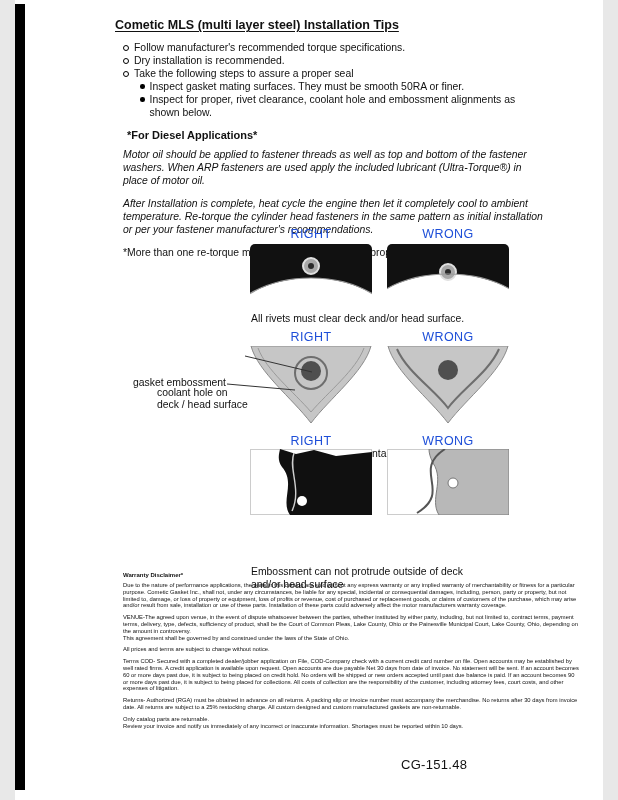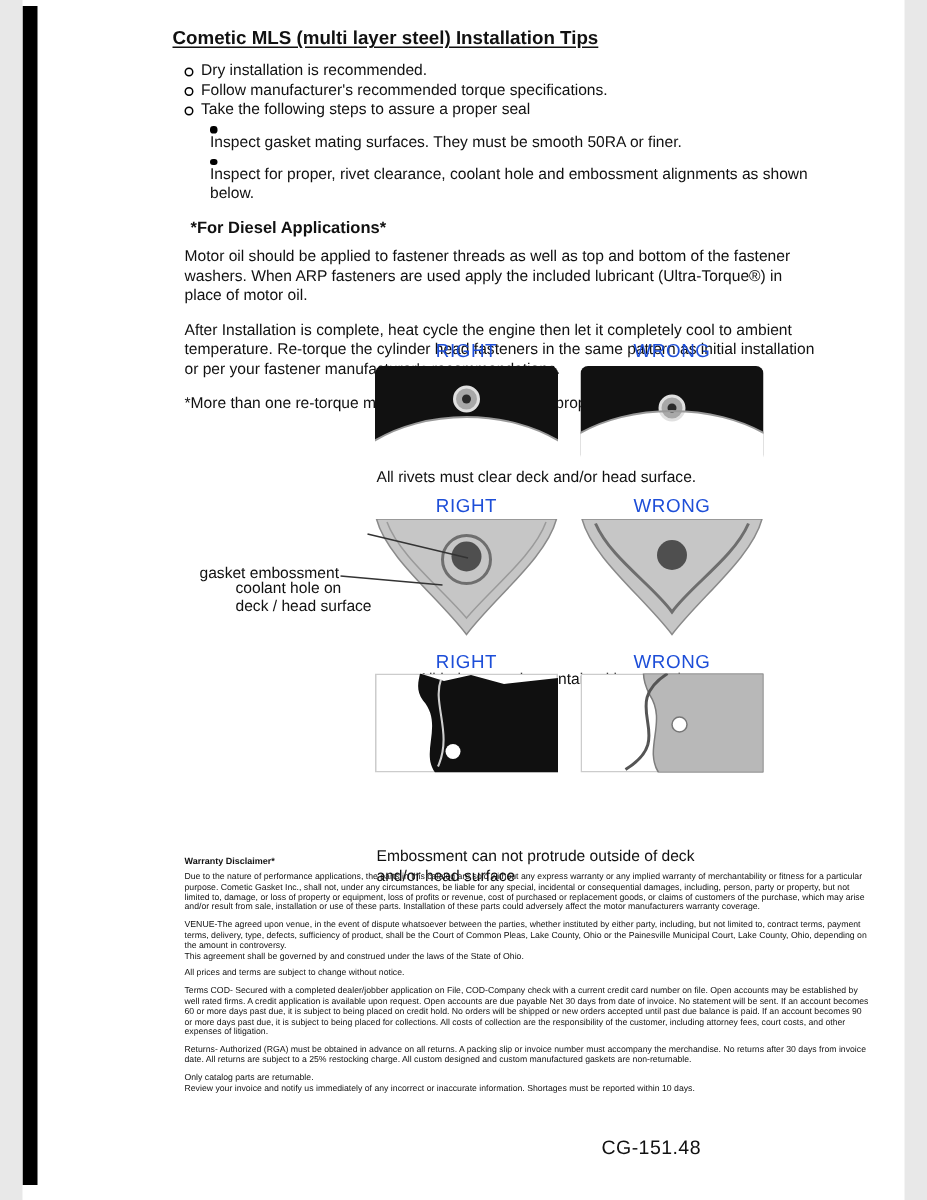--- a/index.html
+++ b/index.html
@@ -8,23 +8,23 @@
     background:#ffffff; overflow:hidden;
     font-family:"Liberation Sans", sans-serif; color:#111;
   }
   .scan-strip { position:absolute; left:0; top:4px; width:10px; height:786px; background:#000; }
 
   .content { position:absolute; left:108px; top:18px; width:424px; }
   .doc-title { font-size:12.5px; font-weight:bold; text-decoration:underline; text-underline-offset:2px; margin:0 0 9px -8px; }
   .bullet-row { display:flex; font-size:10.4px; line-height:13px; }
   .marker-open  { width:4px; height:4px; border:1px solid #000; border-radius:50%; margin:4px 5px 0 0; flex:none; }
   .marker-solid { width:4.5px; height:4.5px; background:#000; border-radius:50%; margin:4px 5px 0 0; flex:none; }
-  .bullet-sub { margin-left:17px;flex-direction:column; }
+  .bullet-sub { margin-left:17px; }
   .diesel-heading { font-size:11px; font-weight:bold; margin:10px 0 7px 4px; }
-  .para { font-size:10.4px; line-height:13px; margin:0 0 10px 0; }
+  .para { font-size:10.4px; line-height:13px; margin:0 0 10px 0;font-style:italic; }
   .note { font-size:10.4px; line-height:13px; }
 
   .fig-label { position:absolute; width:122px; text-align:center; font-size:12.5px; letter-spacing:0.4px; color:#1d4ed8; }
   .fig-img   { position:absolute; width:122px; }
   .fig-img svg { display:block; width:100%; height:100%; }
   .fig-caption { position:absolute; left:236px; font-size:10.4px; line-height:13px; }
   .pre { white-space:pre-line;margin-top:46px; }
   .ann-label { position:absolute; font-size:10.4px; line-height:12px; }
   .ann-lines { position:absolute; left:115px; top:338px; width:190px; height:62px; pointer-events:none; z-index:5; }
 
@@ -39,25 +39,25 @@
 
 <div class="page">
 
   <div class="scan-strip"></div>
 
   <div class="content">
     <h1 class="doc-title">Cometic MLS (multi layer steel) Installation Tips</h1>
 
     <div class="bullet-row">
       <span class="marker-open"></span>
-      <span>Dry installation is recommended.</span>
+      <span>Follow manufacturer's recommended torque specifications.</span>
     </div>
     <div class="bullet-row">
       <span class="marker-open"></span>
-      <span>Follow manufacturer's recommended torque specifications.</span>
+      <span>Dry installation is recommended.</span>
     </div>
     <div class="bullet-row">
       <span class="marker-open"></span>
       <span>Take the following steps to assure a proper seal</span>
     </div>
     <div class="bullet-row bullet-sub">
       <span class="marker-solid"></span>
       <span>Inspect gasket mating surfaces.  They must be smooth 50RA or finer.</span>
     </div>
     <div class="bullet-row bullet-sub">

